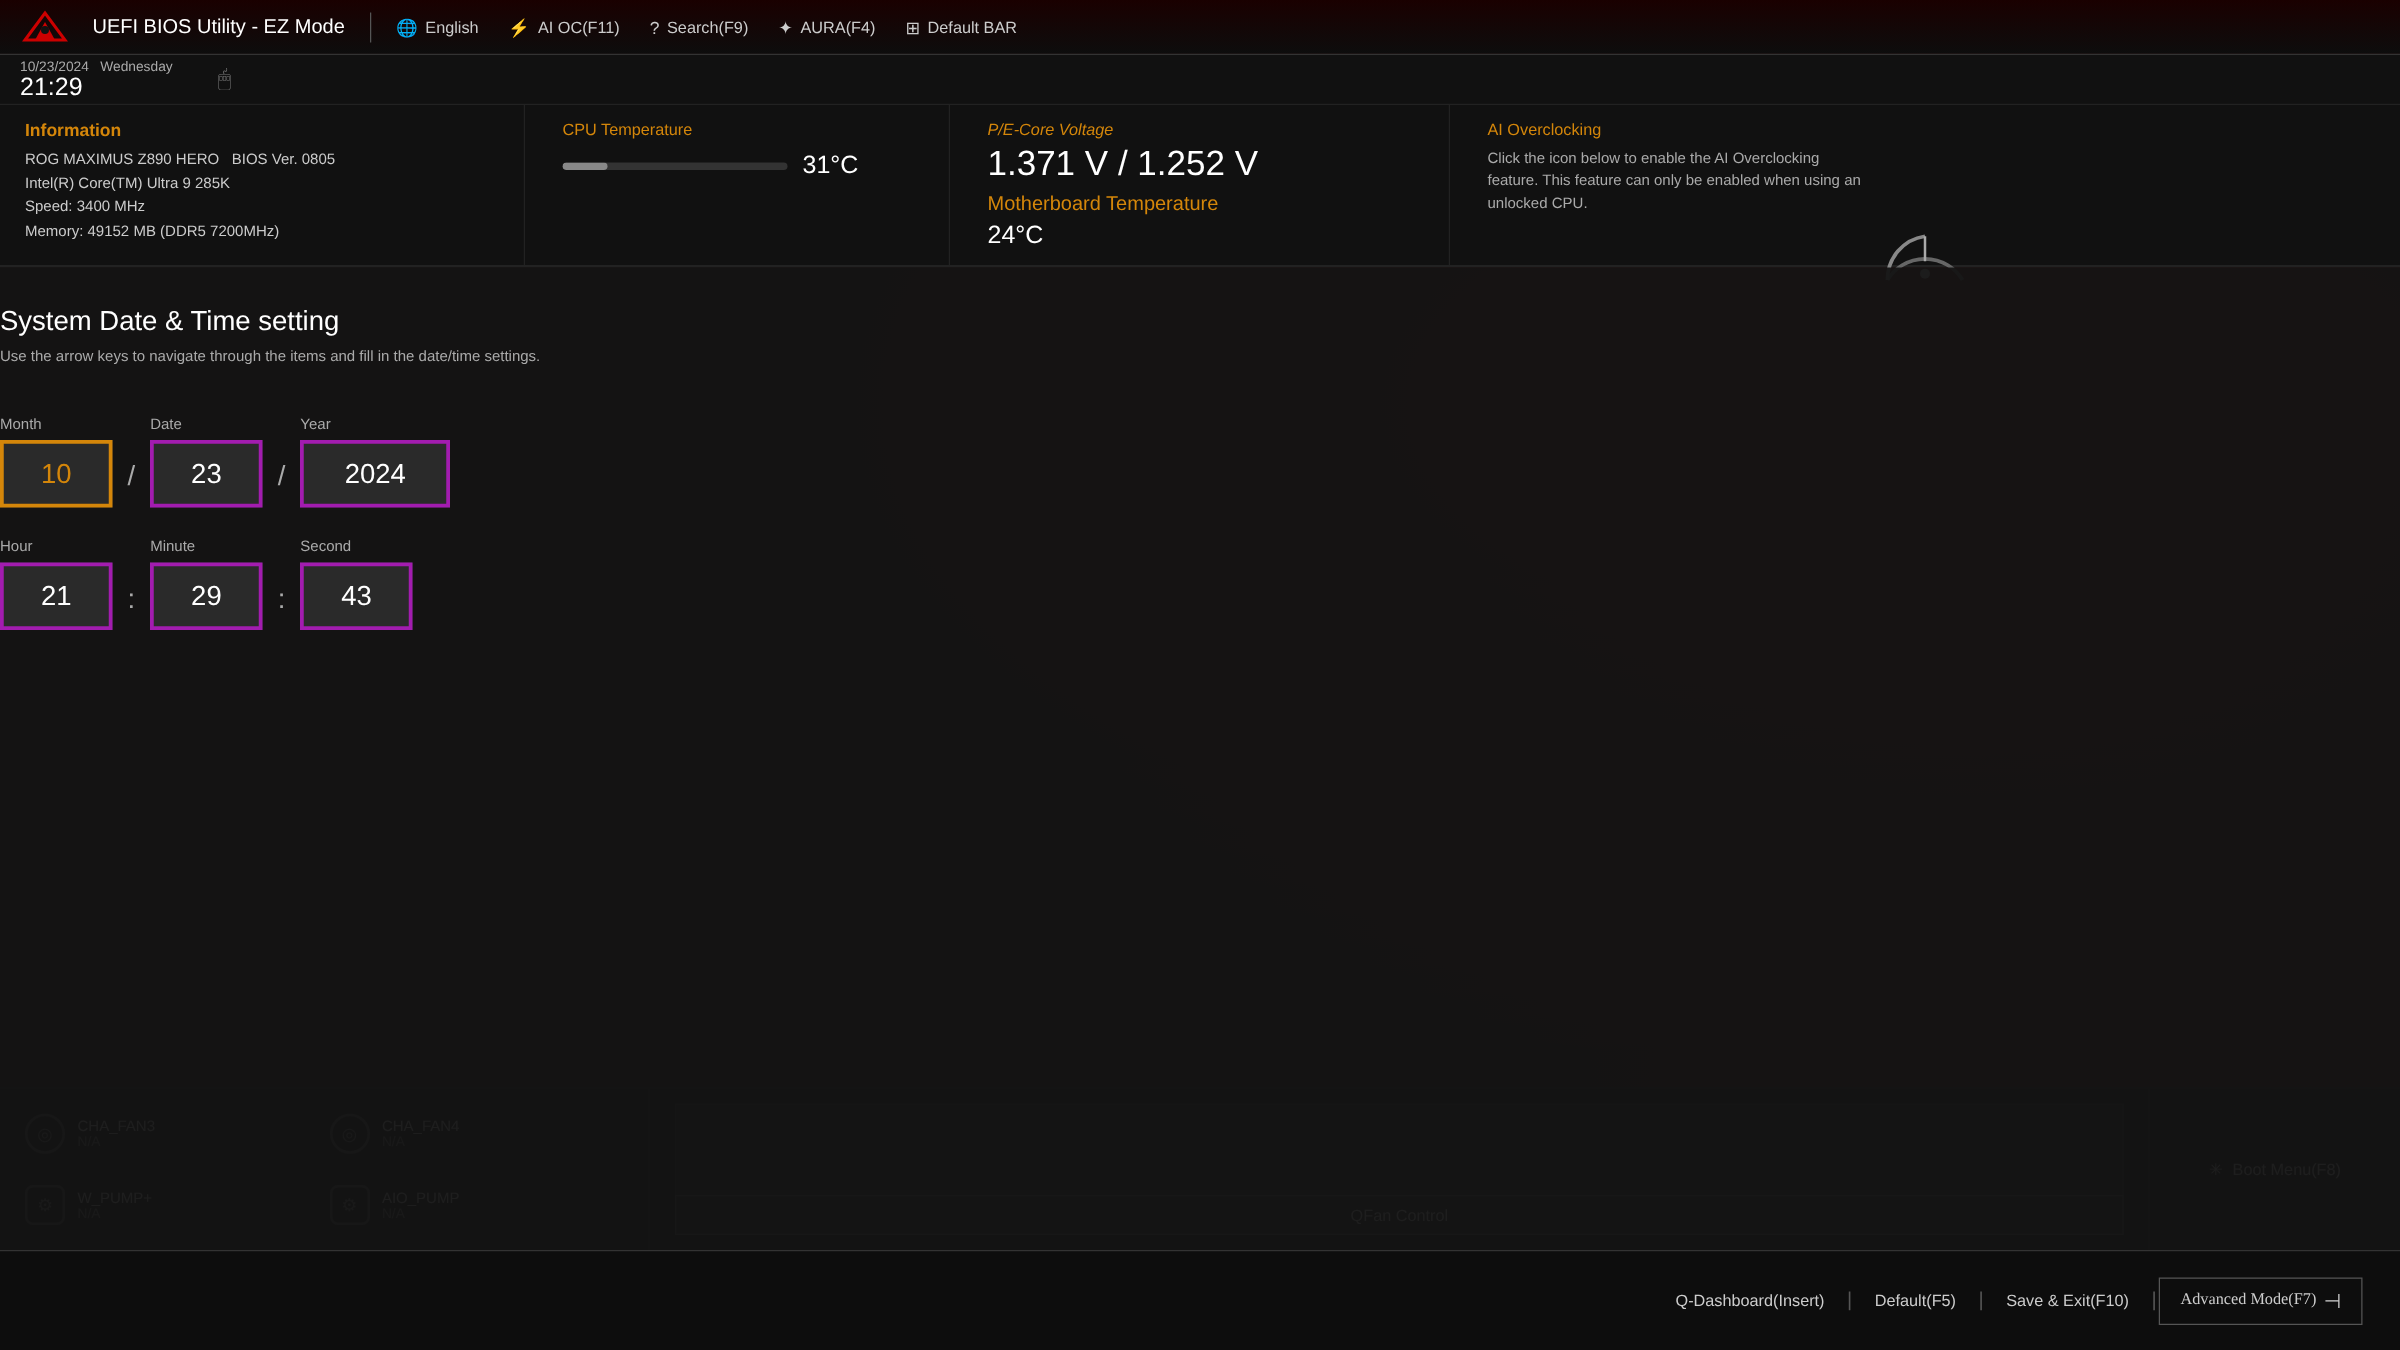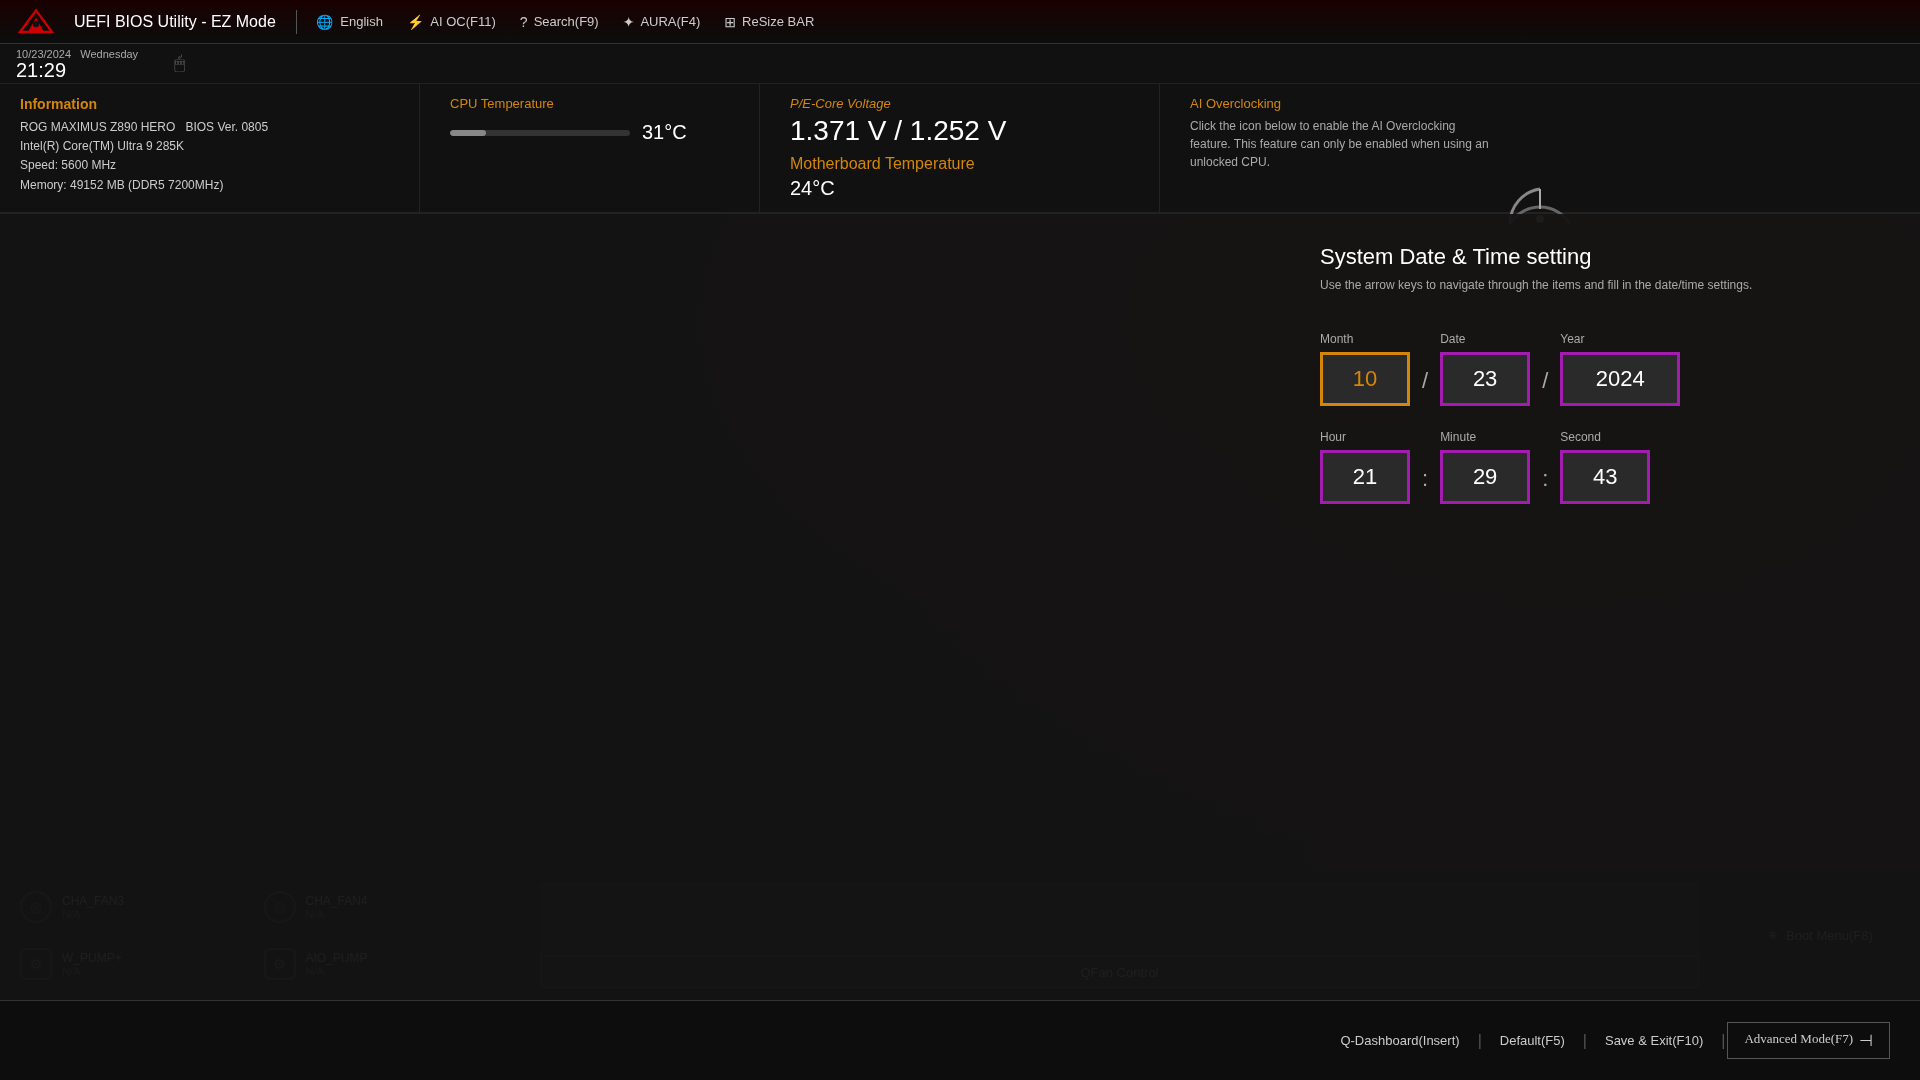--- a/index.html
+++ b/index.html
@@ -238,21 +238,21 @@
     .modal-overlay {
       position: absolute;
       top: 214px;
       left: 0;
       right: 0;
       bottom: 80px;
       background: rgba(20,20,20,0.95);
       z-index: 50;
       display: flex;
       align-items: flex-start;
-      justify-content: flex-end;
+      justify-content: flex-start;
       padding-top: 30px;
     }
 
     .modal-content {
       width: 600px;
       background: transparent;
     }
 
     .modal-title {
       color: #fff;
@@ -509,21 +509,21 @@
     <div class="header-nav-item">
       <span class="nav-icon">?</span>
       <span>Search(F9)</span>
     </div>
     <div class="header-nav-item">
       <span class="nav-icon">✦</span>
       <span>AURA(F4)</span>
     </div>
     <div class="header-nav-item">
       <span class="nav-icon">⊞</span>
-      <span>ReSize BAR</span>
+      <span>Default BAR</span>
     </div>
   </div>
 </div>
 
 <div class="info-bar">
   <div class="datetime-block">
     <span class="datetime-date">
       <span>10/23/2024</span>
       &nbsp;
       <span>Wednesday</span>
@@ -536,21 +536,21 @@
 
 <div class="top-panel">
 
   <div class="info-section">
     <div class="section-title-orange">Information</div>
     <div class="info-line">
       <span>ROG MAXIMUS Z890 HERO</span>&nbsp;&nbsp;
       <span>BIOS Ver. 0805</span>
     </div>
     <div class="info-line">Intel(R) Core(TM) Ultra 9 285K</div>
-    <div class="info-line">Speed: 5600 MHz</div>
+    <div class="info-line">Speed: 3400 MHz</div>
     <div class="info-line">Memory: 49152 MB (DDR5 7200MHz)</div>
   </div>
 
   <div class="cpu-temp-section">
     <div class="temp-label">CPU Temperature</div>
     <div class="temp-bar-container">
       <div class="temp-bar">
         <div class="temp-bar-fill" style="width: 20%"></div>
       </div>
       <span class="temp-value">31°C</span>

